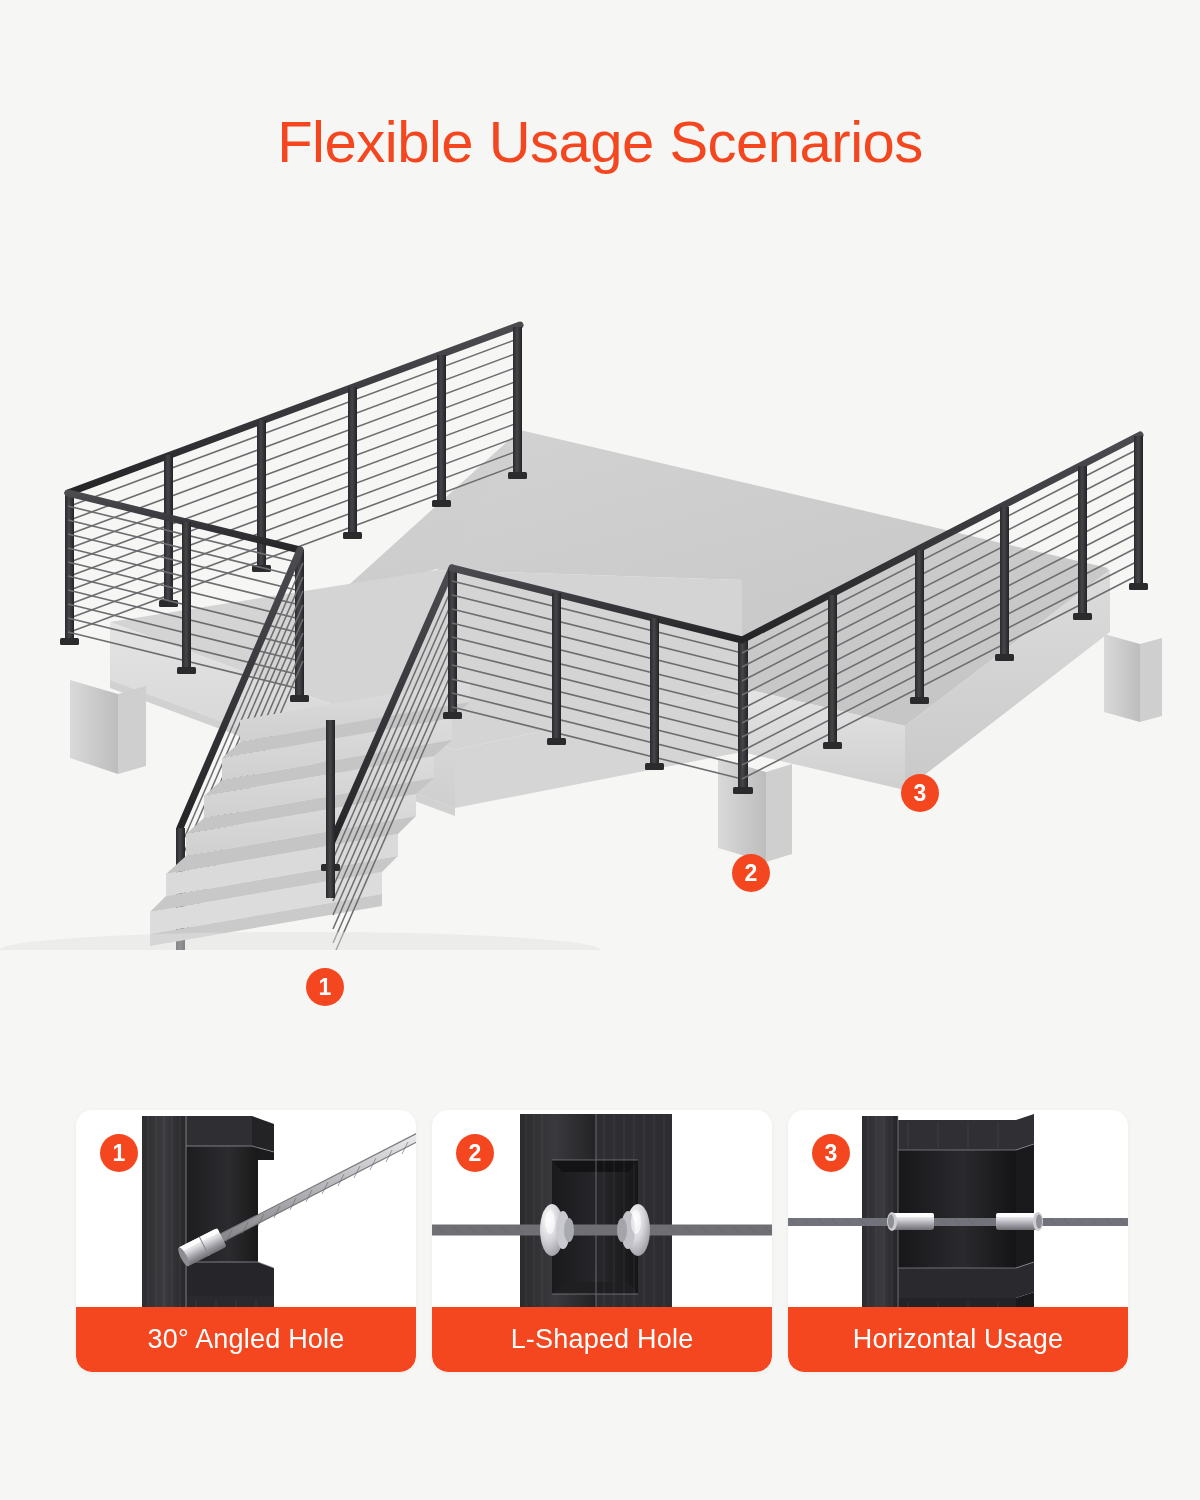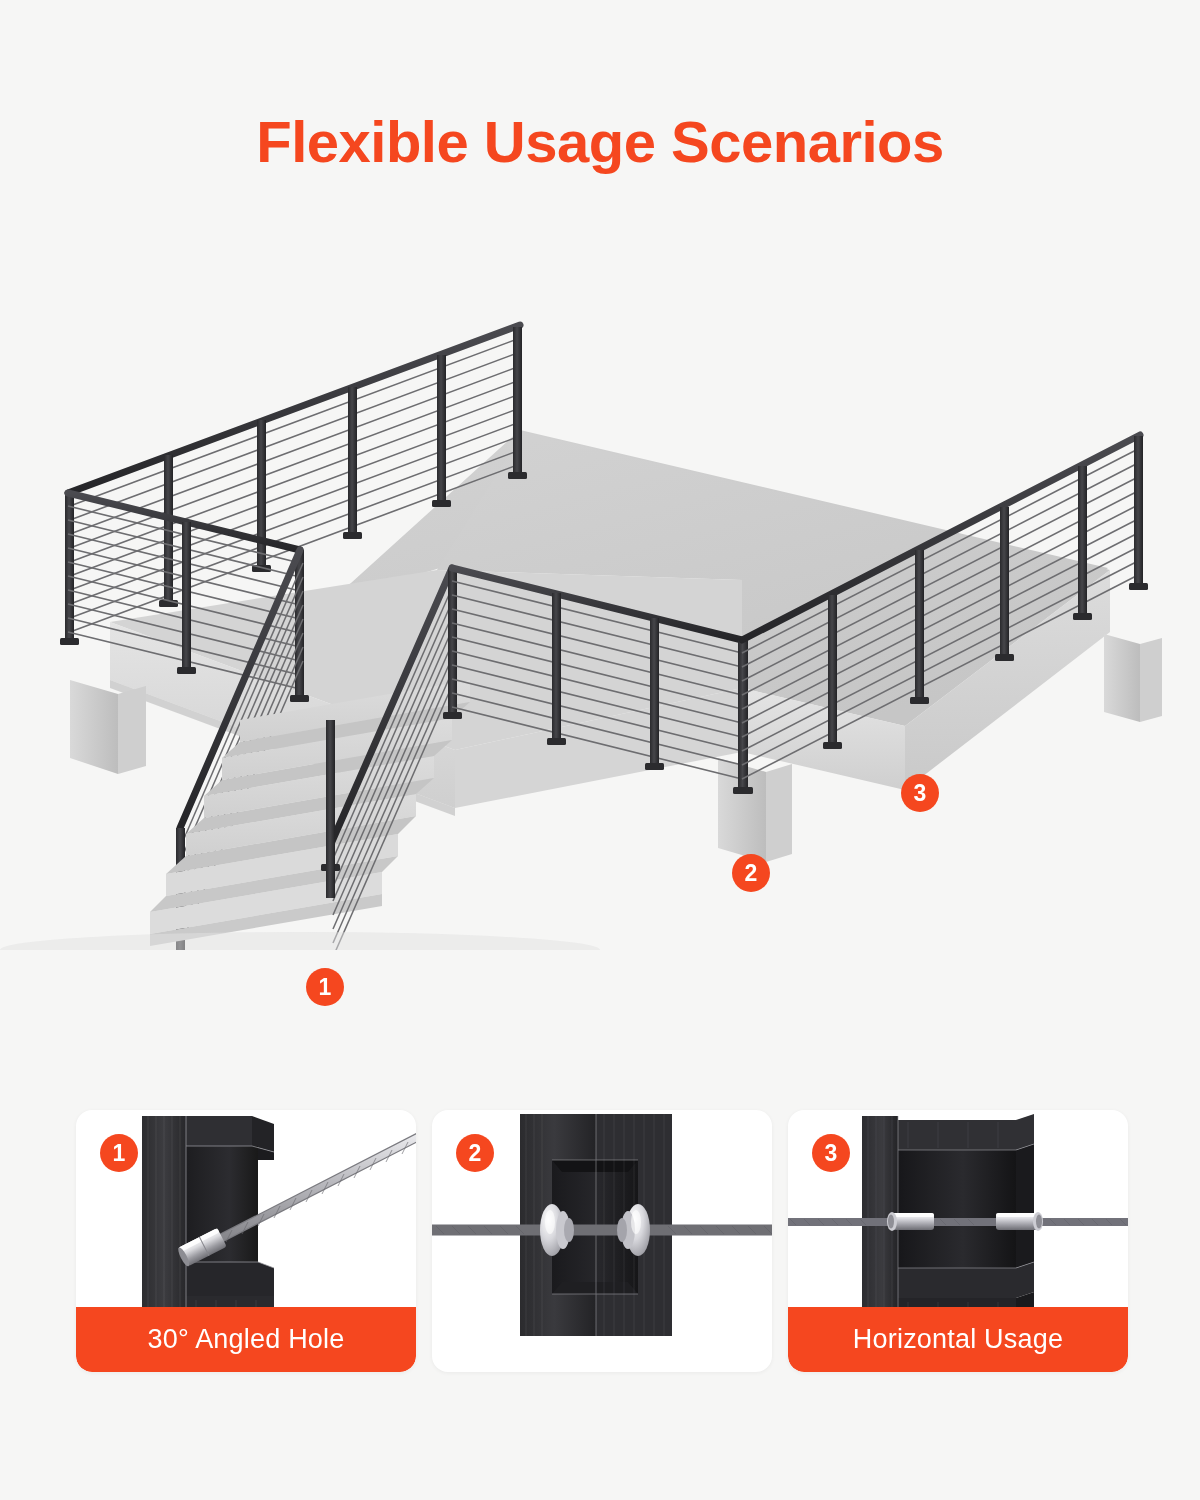--- a/index.html
+++ b/index.html
@@ -18,21 +18,21 @@
   }
 
   
   .page-title {
     position: absolute;
     top: 108px;
     left: 0;
     width: 1200px;
     text-align: center;
     font-size: 58px;
-    font-weight: bold;
+    font-weight: normal;
     letter-spacing: -0.5px;
     color: #f5471f;
     font-family: "Liberation Sans", sans-serif;
   }
 
   
   .hero {
     position: absolute;
     left: 0;
     top: 250px;
@@ -524,20 +524,21 @@
           <g>
             <ellipse cx="206" cy="120" rx="12" ry="26" fill="url(#p2Disc)"></ellipse>
             <ellipse cx="196" cy="120" rx="7" ry="19" fill="#c2c2c8"></ellipse>
             <ellipse cx="190" cy="120" rx="5" ry="12" fill="#a4a4ab"></ellipse>
             <ellipse cx="204" cy="112" rx="5" ry="12" fill="#ffffff" opacity="0.6"></ellipse>
           </g>
         </g>
       </svg>
     </div>
     <div class="panel-badge">2</div>
+    <div class="panel-label">L-Shaped Hole</div>
   </div>
 
   <div class="panel">
     <div class="panel-art">
       <svg width="340" height="262" viewBox="0 0 340 262" xmlns="http://www.w3.org/2000/svg">
         <defs>
           <linearGradient id="p3PostLeft" x1="0" y1="0" x2="1" y2="0">
             <stop offset="0%" stop-color="#2c2c30"></stop>
             <stop offset="55%" stop-color="#3b3b3f"></stop>
             <stop offset="100%" stop-color="#242427"></stop>

